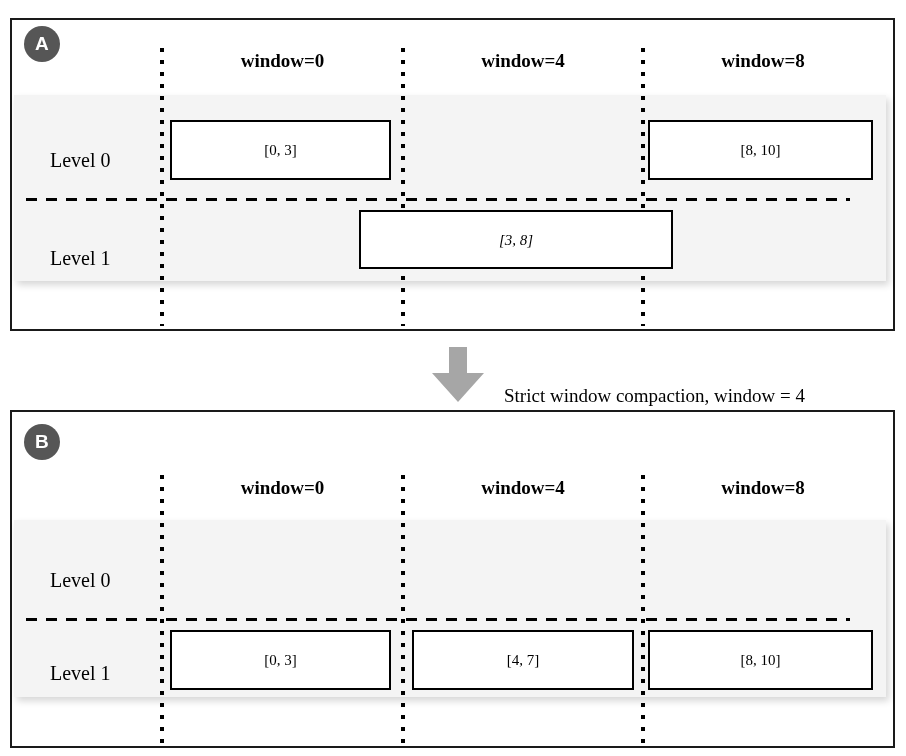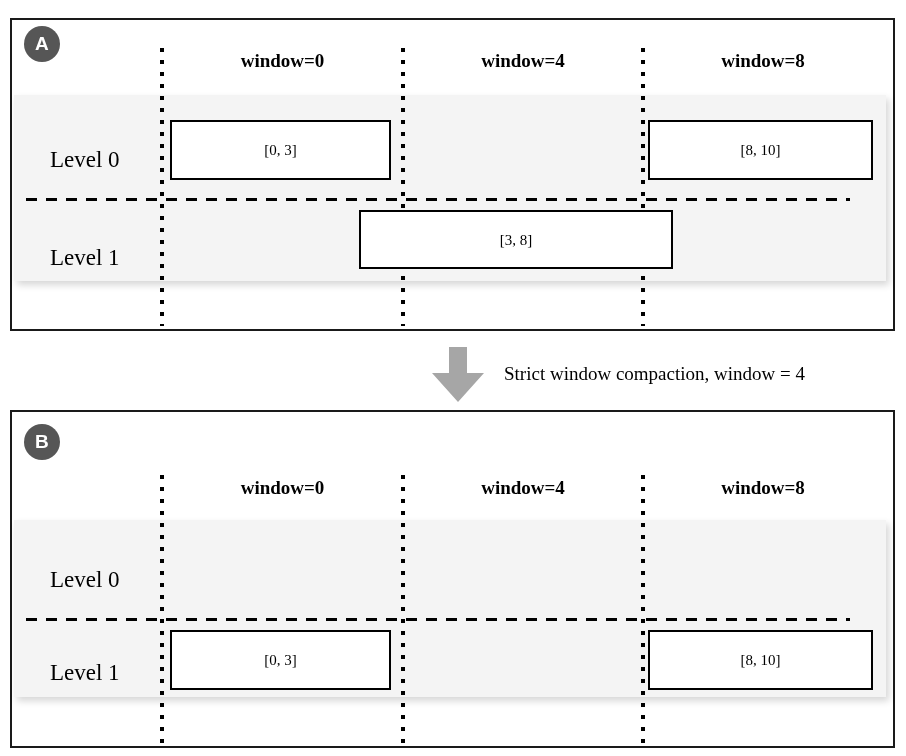--- a/index.html
+++ b/index.html
@@ -78,21 +78,21 @@
     text-align: center;
     font-size: 19px;
     line-height: 22px;
     white-space: nowrap;
     font-weight: bold;
   }
 
   
   .level-label {
     position: absolute;
-    font-size: 23px;
+    font-size: 20px;
     line-height: 22px;
     white-space: nowrap;
   }
 
   
   .ivbox {
     position: absolute;
     box-sizing: border-box;
     background: #ffffff;
     border: 2.5px solid #000000;
@@ -109,21 +109,21 @@
     position: absolute;
     left: 428px;
     top: 347px;
     width: 60px;
     height: 56px;
   }
   #arrow-wrap svg { display: block; }
   #arrow-caption {
     position: absolute;
     left: 504px;
-    top: 363px;
+    top: 385px;
     font-size: 19px;
     line-height: 22px;
     white-space: nowrap;
   }
 </style>
 </head>
 <body>
 
 <div id="canvas">
 
@@ -142,21 +142,21 @@
     <div class="vdiv" style="left: 629px; top: 28px; height: 278px;"></div>
 
     <div class="level-label" style="left: 38px; top: 129px;">Level 0</div>
     <div class="level-label" style="left: 38px; top: 227px;">Level 1</div>
 
     <div class="hdash" style="left: 14px; top: 178px; width: 824px;"></div>
 
     <div class="ivbox" style="left: 158px; top: 100px; width: 221px; height: 60px;">[0, 3]</div>
     <div class="ivbox" style="left: 636px; top: 100px; width: 225px; height: 60px;">[8, 10]</div>
 
-    <div class="ivbox" style="left: 347px; top: 190px; width: 314px; height: 59px;">[3, 8]</div>
+    <div class="ivbox" style="left: 347px; top: 190px; width: 314px; height: 59px; font-style: italic;">[3, 8]</div>
   </div>
 
   <div id="arrow-wrap">
     <svg width="60" height="56" viewBox="0 0 60 56" aria-hidden="true">
       <polygon points="21,0 39,0 39,26 56,26 30,55 4,26 21,26" fill="#a6a6a6"></polygon>
     </svg>
   </div>
   <div id="arrow-caption">Strict window compaction, window = 4</div>
 
   <div class="panel" id="panel-b">
@@ -172,16 +172,17 @@
     <div class="vdiv" style="left: 148px; top: 63px; height: 271px;"></div>
     <div class="vdiv" style="left: 389px; top: 63px; height: 271px;"></div>
     <div class="vdiv" style="left: 629px; top: 63px; height: 271px;"></div>
 
     <div class="level-label" style="left: 38px; top: 157px;">Level 0</div>
     <div class="level-label" style="left: 38px; top: 250px;">Level 1</div>
 
     <div class="hdash" style="left: 14px; top: 206px; width: 824px;"></div>
 
     <div class="ivbox" style="left: 158px; top: 218px; width: 221px; height: 60px;">[0, 3]</div>
+    <div class="ivbox" style="left: 400px; top: 218px; width: 222px; height: 60px;">[4, 7]</div>
     <div class="ivbox" style="left: 636px; top: 218px; width: 225px; height: 60px;">[8, 10]</div>
   </div>
 
 </div>
 
 </body></html>

